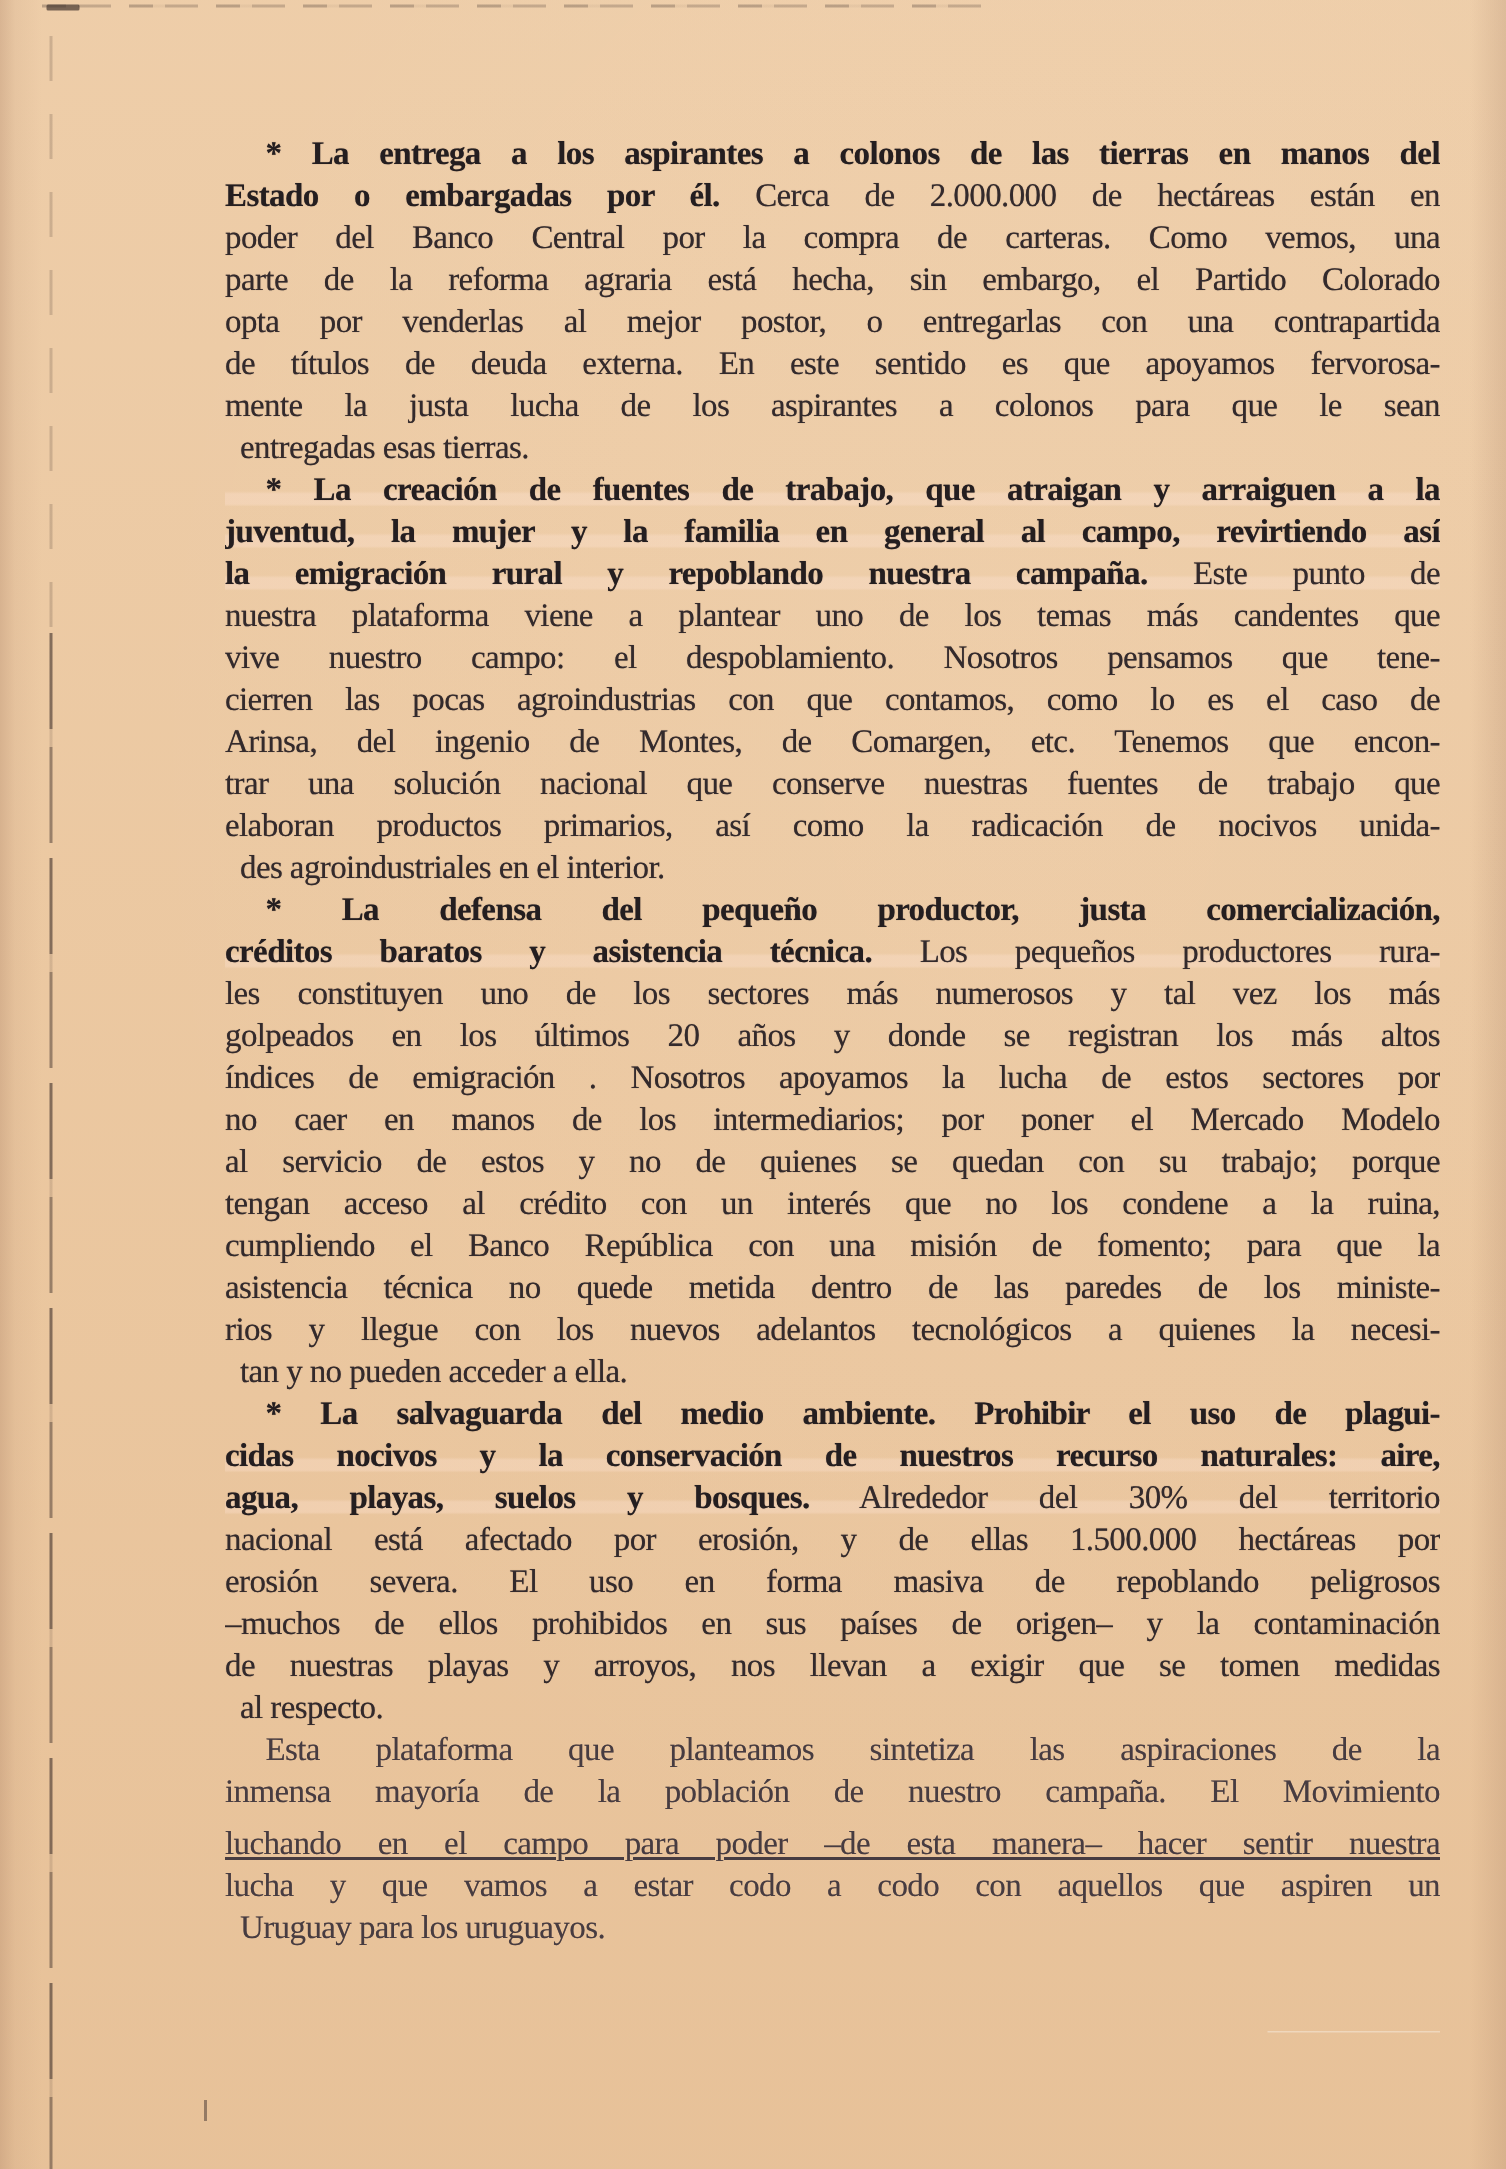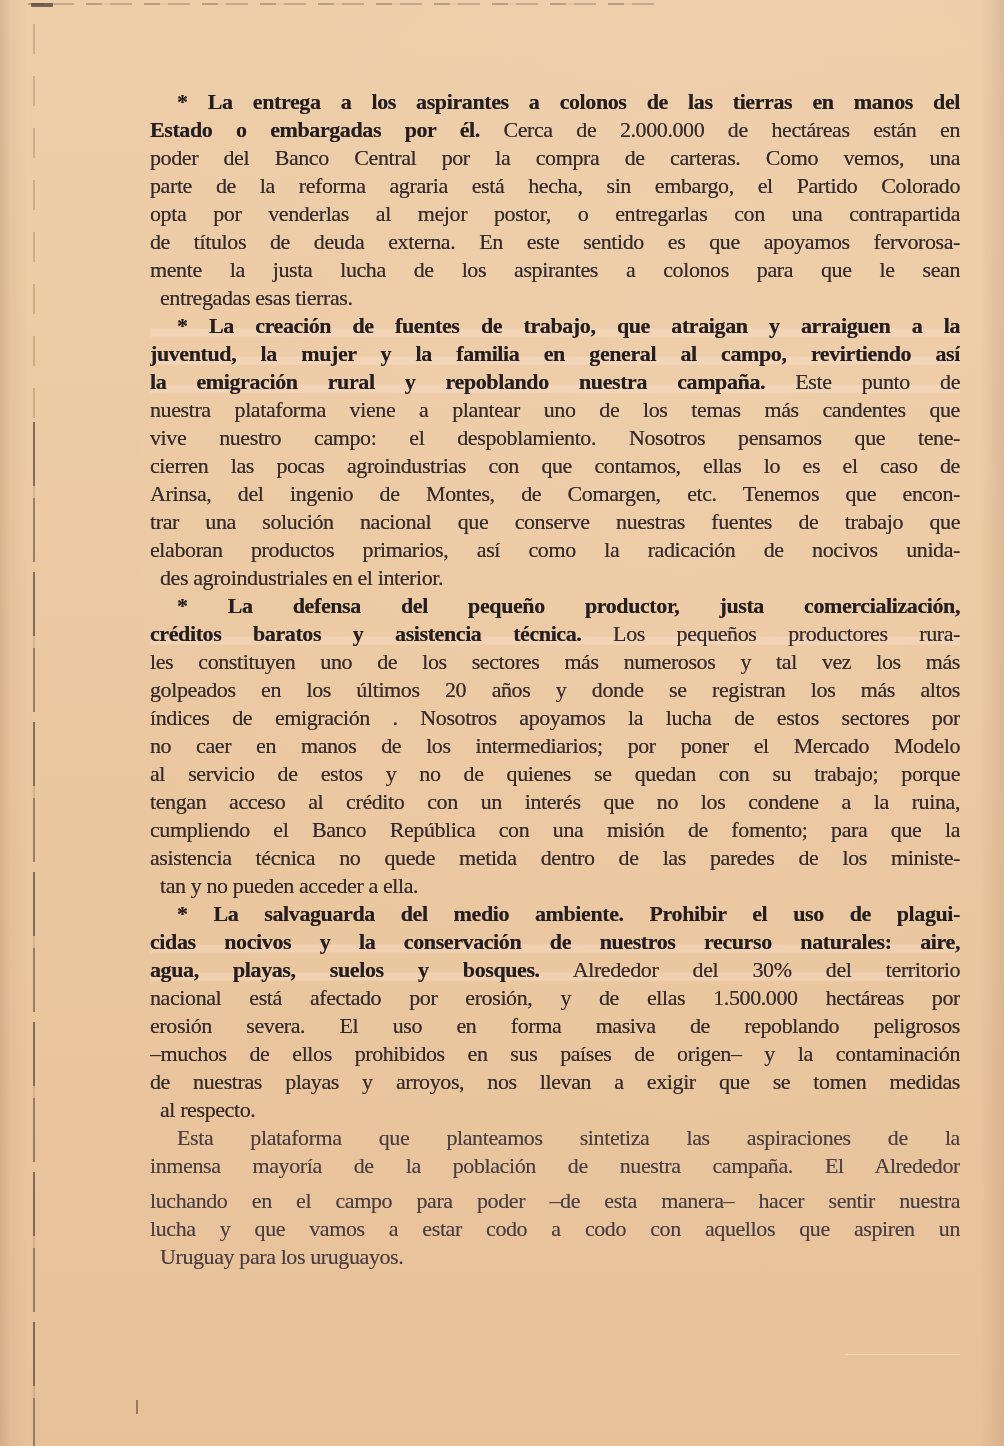--- a/index.html
+++ b/index.html
@@ -55,21 +55,21 @@
     color:var(--ink);
     text-align:justify;
     -moz-text-align-last:justify;
     text-align-last:justify;
     text-shadow:0 0 0.5px rgba(50,38,40,0.65);
   }
   .line .b{font-weight:bold;color:var(--ink-bold);}
   .line .r{font-weight:normal;}
   .line.indent{text-indent:27px;}
   .line.last{-moz-text-align-last:left;text-align-last:left;margin-left:10px;}
-  .line.gap{margin-top:7px;}
+  .line.gap{margin-top:7px;text-decoration:underline;}
   .paragraph.faded .line,
   .paragraph.faded .line .b{color:var(--ink-faded);text-shadow:0 0 0.4px rgba(70,56,60,0.45);}
 
   
   .paragraph:nth-child(2) .line:nth-child(-n+3),
   .paragraph:nth-child(3) .line:nth-child(2),
   .paragraph:nth-child(4) .line:nth-child(2),
   .paragraph:nth-child(4) .line:nth-child(3){
     background:linear-gradient(180deg, transparent 55%,
       rgba(255,228,214,0.32) 62%, rgba(255,228,214,0.32) 86%, transparent 92%);
@@ -95,50 +95,51 @@
         <div class="line"><span class="r">de títulos de deuda externa. En este sentido es que apoyamos fervorosa-</span></div>
         <div class="line"><span class="r">mente la justa lucha de los aspirantes a colonos para que le sean</span></div>
         <div class="line last"><span class="r">entregadas esas tierras.</span></div>
       </div>
       <div class="paragraph">
         <div class="line indent"><span class="b">* La creación de fuentes de trabajo, que atraigan y arraiguen a la</span></div>
         <div class="line"><span class="b">juventud, la mujer y la familia en general al campo, revirtiendo así</span></div>
         <div class="line"><span class="b">la emigración rural y repoblando nuestra campaña.</span><span class="r"> Este punto de</span></div>
         <div class="line"><span class="r">nuestra plataforma viene a plantear uno de los temas más candentes que</span></div>
         <div class="line"><span class="r">vive nuestro campo: el despoblamiento. Nosotros pensamos que tene-</span></div>
-        <div class="line"><span class="r">cierren las pocas agroindustrias con que contamos, ellas lo es el caso de</span></div>
+        <div class="line"><span class="r">cierren las pocas agroindustrias con que contamos, como lo es el caso de</span></div>
         <div class="line"><span class="r">Arinsa, del ingenio de Montes, de Comargen, etc. Tenemos que encon-</span></div>
         <div class="line"><span class="r">trar una solución nacional que conserve nuestras fuentes de trabajo que</span></div>
         <div class="line"><span class="r">elaboran productos primarios, así como la radicación de nocivos unida-</span></div>
         <div class="line last"><span class="r">des agroindustriales en el interior.</span></div>
       </div>
       <div class="paragraph">
         <div class="line indent"><span class="b">* La defensa del pequeño productor, justa comercialización,</span></div>
         <div class="line"><span class="b">créditos baratos y asistencia técnica.</span><span class="r"> Los pequeños productores rura-</span></div>
         <div class="line"><span class="r">les constituyen uno de los sectores más numerosos y tal vez los más</span></div>
         <div class="line"><span class="r">golpeados en los últimos 20 años y donde se registran los más altos</span></div>
         <div class="line"><span class="r">índices de emigración . Nosotros apoyamos la lucha de estos sectores por</span></div>
         <div class="line"><span class="r">no caer en manos de los intermediarios; por poner el Mercado Modelo</span></div>
         <div class="line"><span class="r">al servicio de estos y no de quienes se quedan con su trabajo; porque</span></div>
         <div class="line"><span class="r">tengan acceso al crédito con un interés que no los condene a la ruina,</span></div>
         <div class="line"><span class="r">cumpliendo el Banco República con una misión de fomento; para que la</span></div>
         <div class="line"><span class="r">asistencia técnica no quede metida dentro de las paredes de los ministe-</span></div>
+        <div class="line"><span class="r">rios y llegue con los nuevos adelantos tecnológicos a quienes la necesi-</span></div>
         <div class="line last"><span class="r">tan y no pueden acceder a ella.</span></div>
       </div>
       <div class="paragraph">
         <div class="line indent"><span class="b">* La salvaguarda del medio ambiente. Prohibir el uso de plagui-</span></div>
         <div class="line"><span class="b">cidas nocivos y la conservación de nuestros recurso naturales: aire,</span></div>
         <div class="line"><span class="b">agua, playas, suelos y bosques.</span><span class="r"> Alrededor del 30% del territorio</span></div>
         <div class="line"><span class="r">nacional está afectado por erosión, y de ellas 1.500.000 hectáreas por</span></div>
         <div class="line"><span class="r">erosión severa. El uso en forma masiva de repoblando peligrosos</span></div>
         <div class="line"><span class="r">–muchos de ellos prohibidos en sus países de origen– y la contaminación</span></div>
         <div class="line"><span class="r">de nuestras playas y arroyos, nos llevan a exigir que se tomen medidas</span></div>
         <div class="line last"><span class="r">al respecto.</span></div>
       </div>
       <div class="paragraph faded">
         <div class="line indent"><span class="r">Esta plataforma que planteamos sintetiza las aspiraciones de la</span></div>
-        <div class="line"><span class="r">inmensa mayoría de la población de nuestra campaña. El Alrededor</span></div>
+        <div class="line"><span class="r">inmensa mayoría de la población de nuestro campaña. El Movimiento</span></div>
         <div class="line gap"><span class="r">luchando en el campo para poder –de esta manera– hacer sentir nuestra</span></div>
         <div class="line"><span class="r">lucha y que vamos a estar codo a codo con aquellos que aspiren un</span></div>
         <div class="line last"><span class="r">Uruguay para los uruguayos.</span></div>
       </div>
     </div>
 </div>
 
 </body></html>

